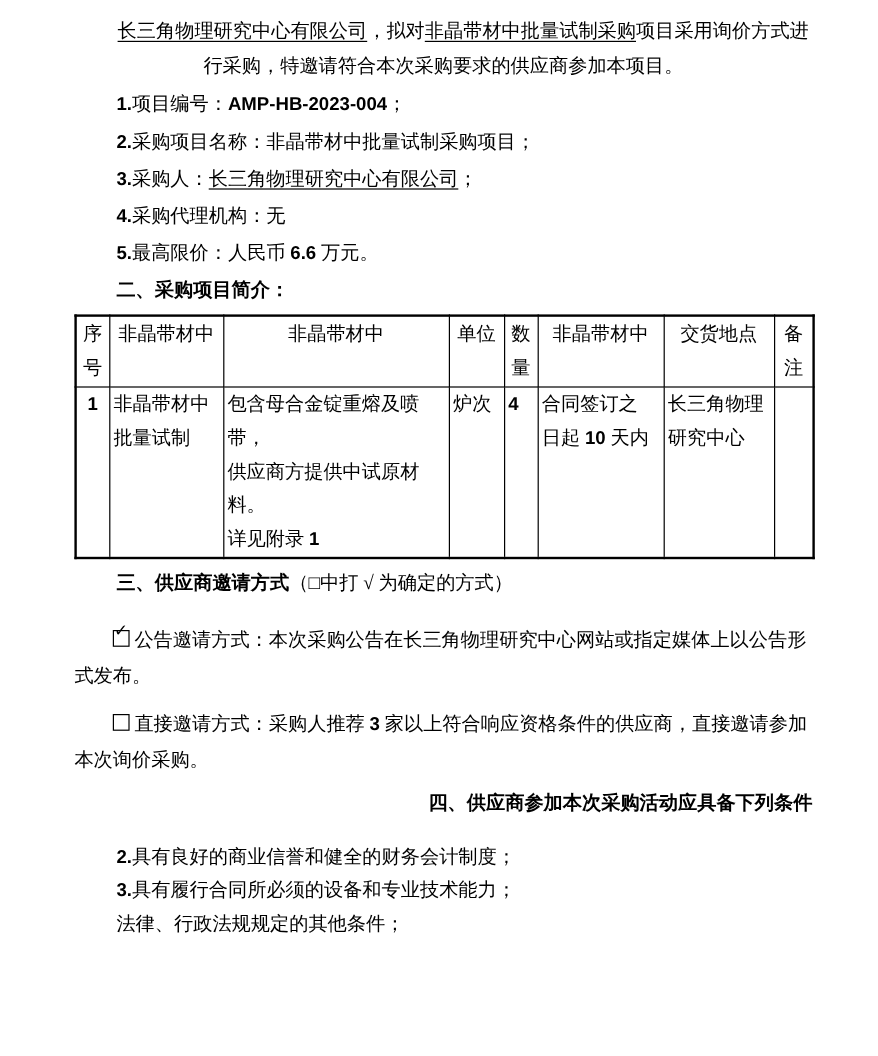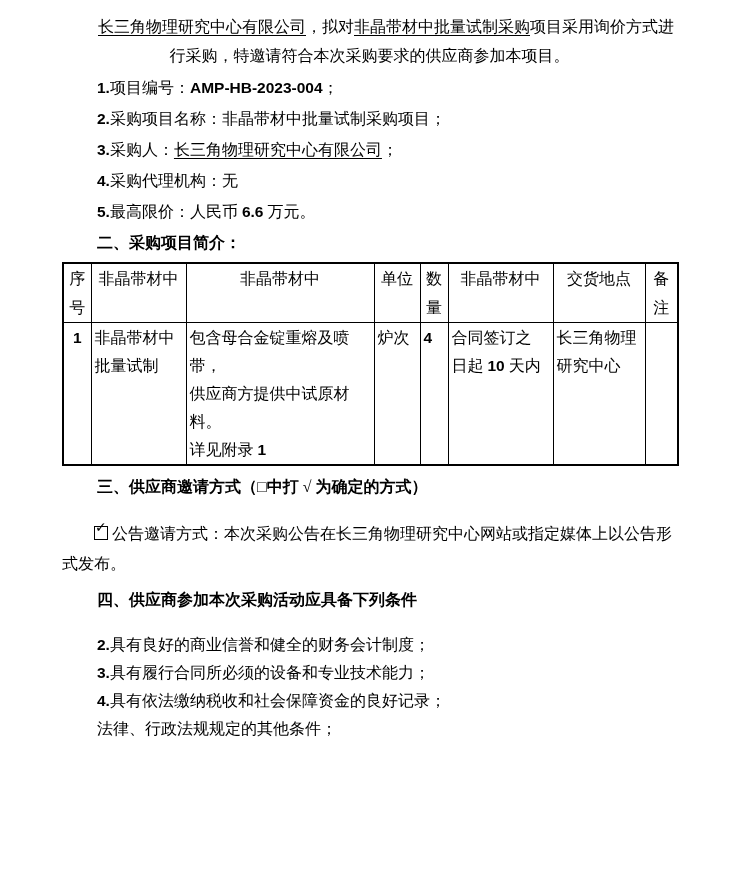--- a/index.html
+++ b/index.html
@@ -34,26 +34,26 @@
     margin-bottom: 8px !important;
     text-align: center;
   }
 
   .heading {
     font-weight: bold;
     line-height: 20px;
     text-indent: 35px;
     margin: 0;
   }
-  .heading .note { font-weight: bold; }
+  .heading .note { font-weight: normal; }
 
   .h1 { margin-top: 12px !important; margin-bottom: 12px !important; }
   .h2 { margin-top: 5px !important; margin-bottom: 9px !important; }
   .h3 { margin-top: 11px !important; }
-  .h4 { margin-top: 11px !important; margin-bottom: 21px !important; }
+  .h4 { margin-top: 11px !important; margin-bottom: 21px !important; text-align: right; }
 
   .s1-item {
     line-height: 20px;
     text-indent: 35px;
     margin-bottom: 11px !important;
   }
 
   table.items {
     border-collapse: collapse;
     table-layout: fixed;
@@ -164,21 +164,21 @@
 研究中心</td>
         <td></td>
       </tr>
     </tbody>
   </table>
 
   <p class="heading h3"><span>三、供应商邀请方式</span><span class="note">（□中打 √ 为确定的方式）</span></p>
 
   <p class="opt opt1"><span class="cbx"><span class="tick">✓</span></span><span>公告邀请方式：本次采购公告在长三角物理研究中心网站或指定媒体上以公告形式发布。</span></p>
 
+  <p class="opt opt2"><span class="cbx"></span><span>直接邀请方式：采购人推荐 <span class="latin">3</span> 家以上符合响应资格条件的供应商，直接邀请参加本次询价采购。</span></p>
 
   <p class="heading h4">四、供应商参加本次采购活动应具备下列条件</p>
 
   <p class="s4-item"><span class="latin">2.</span>具有良好的商业信誉和健全的财务会计制度；</p>
   <p class="s4-item"><span class="latin">3.</span>具有履行合同所必须的设备和专业技术能力；</p>
-  <p class="s4-item"><span class="latin">4.</span>具有依法缴纳税收和社会保障资金的良好记录；</p>
   <p class="s4-item">法律、行政法规规定的其他条件；</p>
 
 </div>
 
 </body></html>

